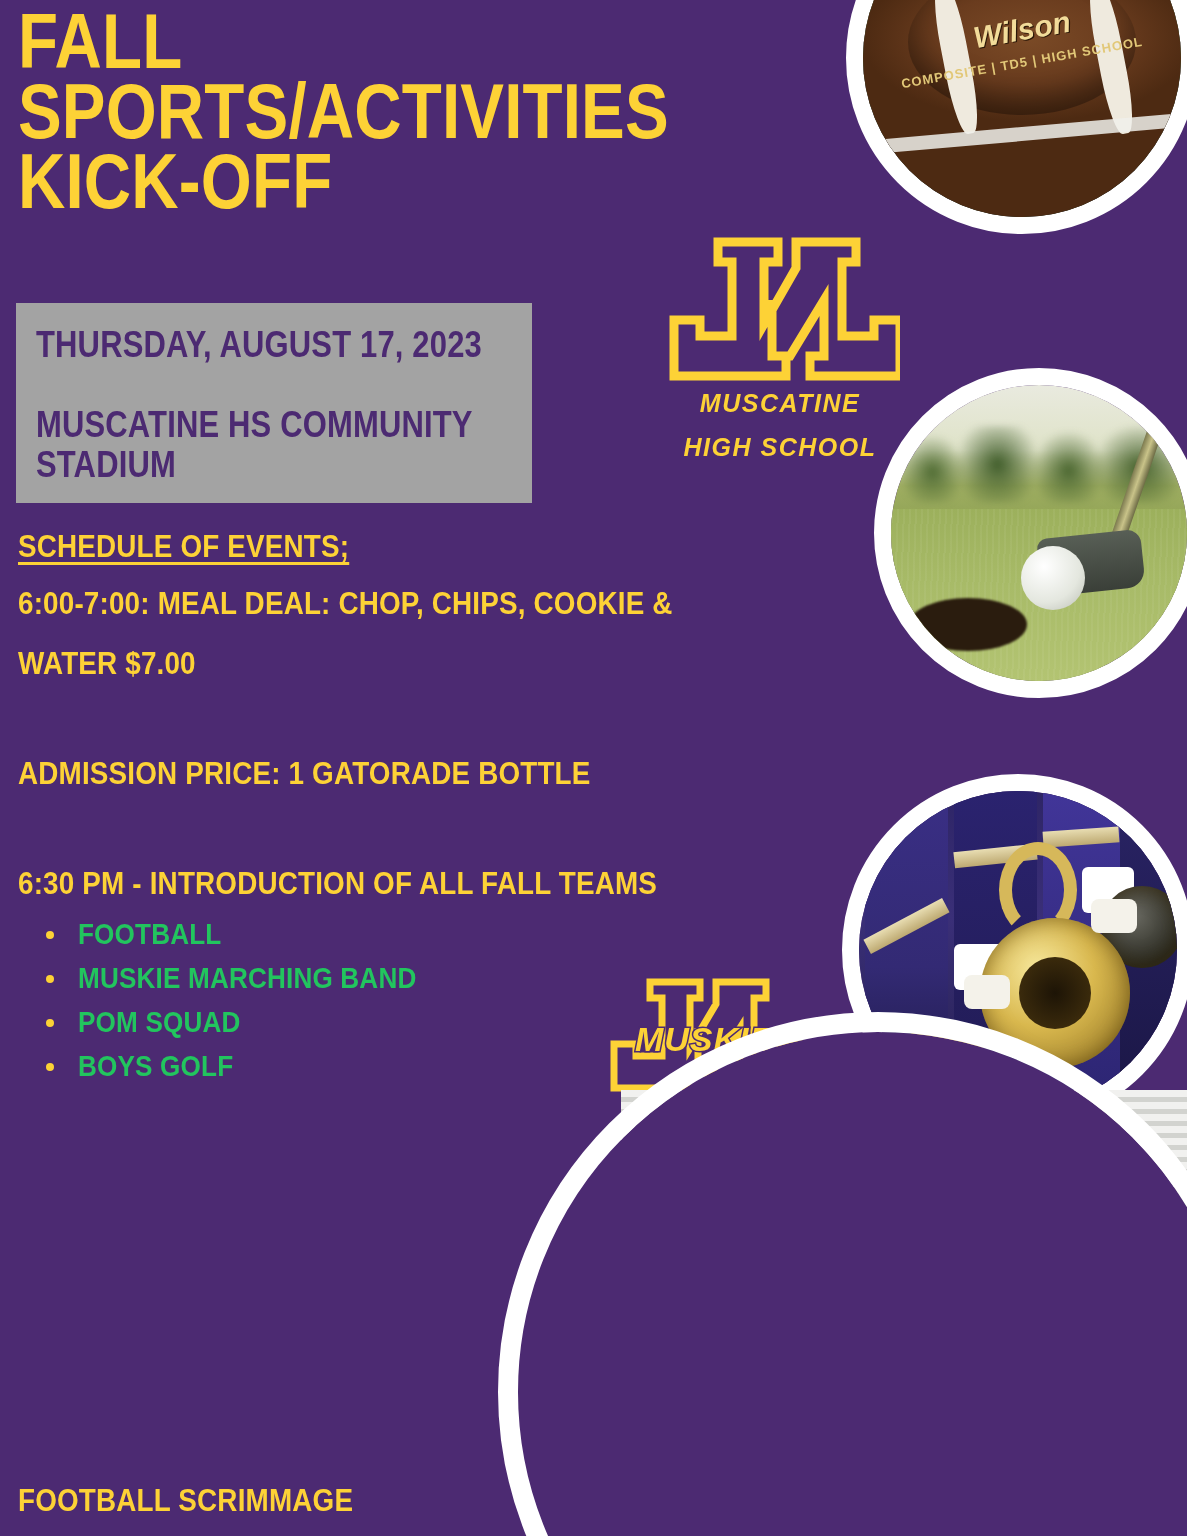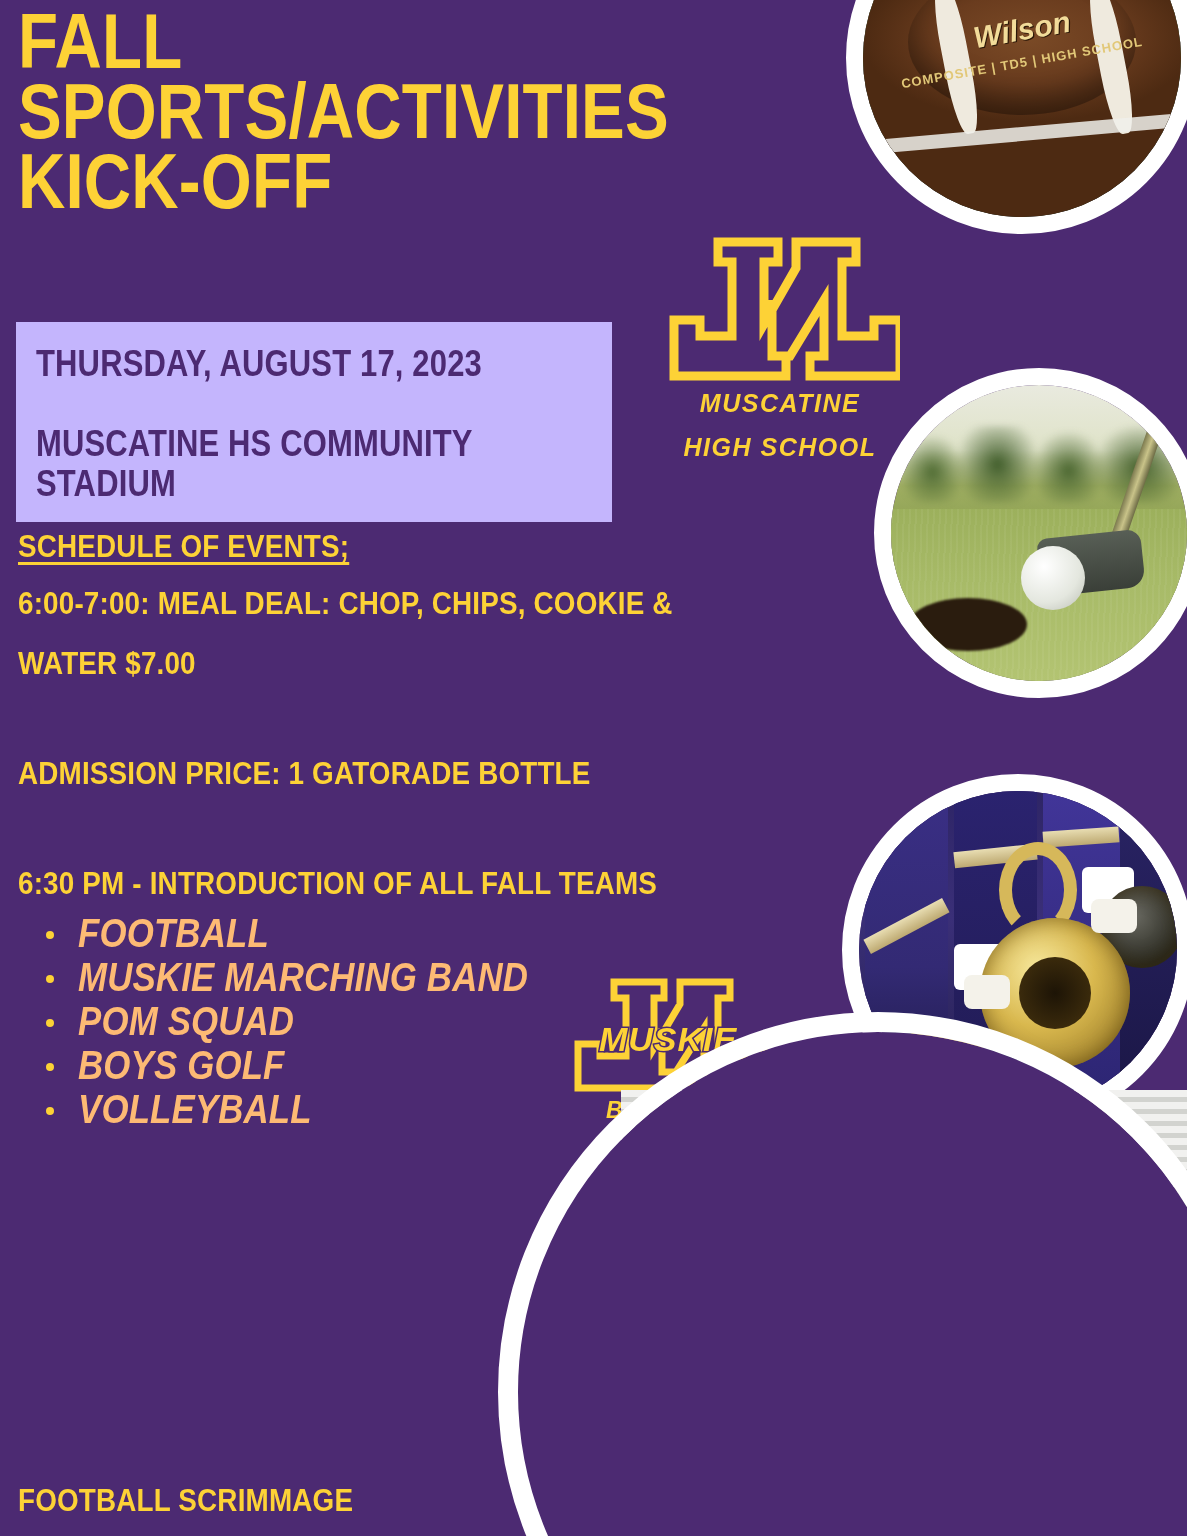--- a/index.html
+++ b/index.html
@@ -32,23 +32,23 @@
     position:absolute; left:18px; top:6px; width:840px;
     color:#FDD236;
     font-size:78px;
     line-height:70px;
     letter-spacing:-1px;
   }
   #title .tline { display:block; white-space:nowrap; transform:scaleX(0.84); transform-origin:left center; }
 
   
   #infobox {
-    position:absolute; left:16px; top:322px;
-    width:596px; height:200px;
-    background:#c4b5fd;
+    position:absolute; left:16px; top:303px;
+    width:516px; height:200px;
+    background:#a3a3a3;
   }
   #infobox .l {
     position:absolute; left:20px;
     color:#4C2A72;
     font-size:36px;
     line-height:40px;
     white-space:nowrap;
     transform:scaleX(0.86);
     transform-origin:left center;
   }
@@ -73,27 +73,26 @@
   #scrimmage  { top:1482px; }
 
   
   #teams {
     position:absolute; left:44px; top:918px;
     width:520px;
     list-style:none;
   }
   #teams li {
     position:relative;
-    color:#fdba74;
-    font-size:40px;
+    color:#22c55e;
+    font-size:30px;
     line-height:31px;
     height:44px;
     padding-left:34px;
     white-space:nowrap;
-    font-style:italic;
   }
   #teams li .txt { display:inline-block; transform:scaleX(0.87); transform-origin:left center; }
   #teams li .bullet {
     position:absolute; left:2px; top:13px;
     width:8px; height:8px; border-radius:50%;
     background:#FDD236;
   }
 
   
   #mhs-logo { position:absolute; left:660px; top:228px; width:240px; height:220px; }
@@ -101,21 +100,21 @@
     position:absolute; left:0; right:0; text-align:center;
     color:#FDD236;
     font-style:italic; font-weight:bold;
     font-size:25px; line-height:27px;
     letter-spacing:1.5px;
   }
   #mhs-logo .wm1 { top:162px; }
   #mhs-logo .wm2 { top:206px; }
 
   
-  #booster-logo { position:absolute; left:568px; top:972px; width:200px; height:180px; }
+  #booster-logo { position:absolute; left:604px; top:972px; width:200px; height:180px; }
   #booster-logo .wordmark {
     position:absolute; left:0; right:0; text-align:center;
     color:#FDD236;
     font-style:italic; font-weight:bold;
     font-size:23px; line-height:25px;
     letter-spacing:1.5px;
   }
   #booster-logo .wm1 { top:126px; }
   #booster-logo .wm2 { top:152px; }
   #booster-logo .muskie-word {
@@ -392,21 +391,20 @@
   <div class="body-line cond" id="meal-2">WATER $7.00</div>
   <div class="body-line cond" id="admission">ADMISSION PRICE: 1 GATORADE BOTTLE</div>
   <div class="body-line cond" id="intro">6:30 PM - INTRODUCTION OF ALL FALL TEAMS</div>
   <div class="body-line cond" id="scrimmage">FOOTBALL SCRIMMAGE</div>
 
   <ul id="teams">
       <li><span class="bullet"></span><span class="txt cond">FOOTBALL</span></li>
       <li><span class="bullet"></span><span class="txt cond">MUSKIE MARCHING BAND</span></li>
       <li><span class="bullet"></span><span class="txt cond">POM SQUAD</span></li>
       <li><span class="bullet"></span><span class="txt cond">BOYS GOLF</span></li>
-      <li><span class="bullet"></span><span class="txt cond">VOLLEYBALL</span></li>
     </ul>
 
   <div id="mhs-logo">
     <svg width="240" height="165" viewBox="0 0 240 165">
       <path d="M14 148 L14 92 L40 92 L40 108 L72 108 L72 34 L58 34 L58 14 L118 14 L118 34 L104 34 L104 96 L136 40 L136 14 L196 14 L196 34 L182 34 L182 108 L214 108 L214 92 L240 92 L240 148 L150 148 L150 128 L164 128 L164 72 L130 128 L112 128 L112 72 L112 128 L126 128 L126 148 Z" fill="none" stroke="#FDD236" stroke-width="9" stroke-linejoin="miter"></path>
     </svg>
     <div class="wordmark wm1">MUSCATINE</div>
     <div class="wordmark wm2">HIGH SCHOOL</div>
   </div>
 

